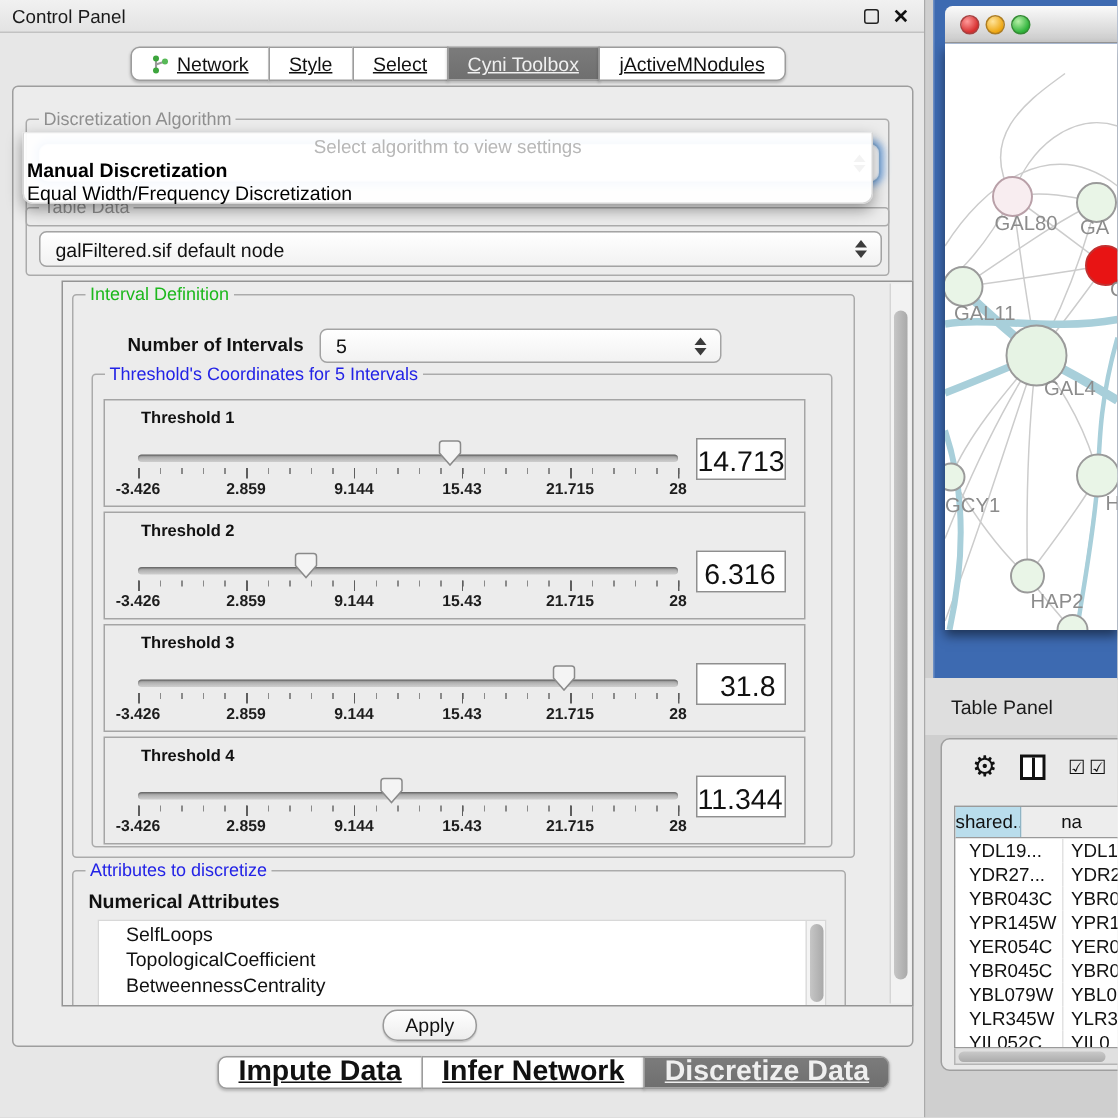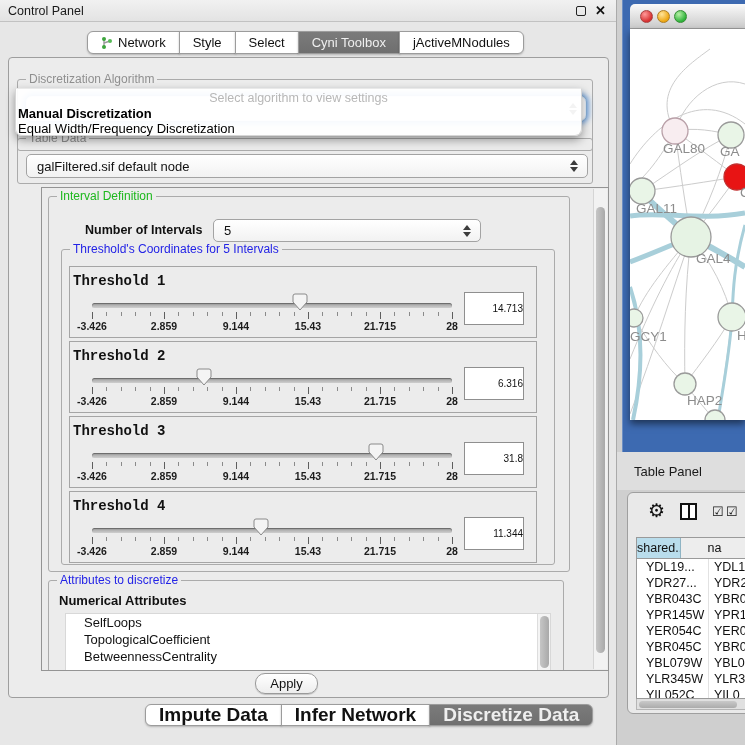--- a/index.html
+++ b/index.html
@@ -15,21 +15,21 @@
 
   
   #left-panel{position:absolute; left:0; top:0; width:617px; height:745px; background:#e7e7e7; border-right:1px solid #aaa;}
   .titlebar{position:absolute; left:0; top:0; width:100%; height:22px; background:linear-gradient(#f1f1f1,#e3e3e3); border-bottom:1px solid #c2c2c2; display:flex; align-items:center;}
   .titlebar .t-title{font-size:12.5px; color:#1a1a1a; margin-left:8px;}
   .win-icons{position:absolute; right:10px; top:0; height:22px; display:flex; align-items:center; gap:9px;}
   .float-ico{width:10px; height:10px; border:1.6px solid #222; border-radius:2px;}
   .close-ico{font-size:13px; font-weight:bold; color:#111; line-height:22px;}
 
   .tabs-row{position:absolute; top:31px; left:87px; display:flex; height:23px;}
-  .seg{display:flex; align-items:center; gap:5px; padding:2px 13px; background:#fff; border:1px solid #9c9c9c; margin-left:-1px; font-size:13px; color:#111; box-shadow:0 1px 2px rgba(0,0,0,.22); cursor:default;}
+  .seg{display:flex; align-items:center; gap:5px; padding:2px 13px; background:#fff; border:1px solid #9c9c9c; margin-left:-1px; font-size:13px; color:#111; box-shadow:0 1px 2px rgba(0,0,0,.22); cursor:default;text-decoration:underline;}
   .seg:first-child{border-radius:6px 0 0 6px; margin-left:0;}
   .seg:last-child{border-radius:0 6px 6px 0;}
   .seg.sel{background:linear-gradient(var(--selected-tab-bg),#6f6f6f); color:var(--selected-tab-text);}
   .net-ico{width:12px; height:14px; display:block;}
 
   .content{position:absolute; left:8px; top:57px; width:601px; height:641px; background:#ececec; border:1px solid #9e9e9e; border-radius:4px;}
 
   .groupbox{position:absolute; border:1px solid #ababab; border-radius:3px;}
   .legend{position:absolute; top:-8px; left:8px; background:#ececec; padding:0 3px; font-size:12px; white-space:nowrap;text-align:right;}
   .legend.gray{color:#8f8f8f;}
@@ -62,31 +62,31 @@
   .vscroll{position:absolute; top:1px; right:1px; width:14px; bottom:1px; background:#f2f2f2; border-left:1px solid #d5d5d5;}
   .vthumb{position:absolute; left:2px; width:9px; border-radius:5px; background:linear-gradient(to right,#c6c6c6,#a9a9a9); }
   #panel-vthumb{top:18px; height:446px;}
 
   #interval-group{left:6px; top:8px; width:522px; height:376px;}
   #num-label{position:absolute; left:36px; top:26px; font-size:12.5px; font-weight:bold; color:#111;}
   #num-combo{left:164px; top:22px; width:268px; height:23px;}
   #thresh-group{position:absolute; left:12px; top:52px; width:494px; height:316px; border:1px solid #ababab; border-radius:3px;}
 
   .tbox{position:absolute; left:7px; width:468px; height:72px; border:1px solid #a5a5a5; background:#ececec;}
-  .tbox .t-label{position:absolute; left:3px; top:6px; font-size:14px; font-weight:bold; color:#111;font-family:Liberation Mono, monospace;}
+  .tbox .t-label{position:absolute; left:24px; top:6px; font-size:11px; font-weight:bold; color:#111;}
   .slider-zone{position:absolute; left:22px; top:0; width:360px; height:72px;}
   .track{position:absolute; left:0; top:36px; width:100%; height:5px; border-radius:3px; background:linear-gradient(#9b9b9b,#cfcfcf); box-shadow:inset 0 1px 1px rgba(0,0,0,.35);}
   .thumb{position:absolute; top:26px; margin-left:-8px; z-index:2;}
   .ticks-minor{position:absolute; left:0; top:45px; width:361px; height:4px;
     background:repeating-linear-gradient(to right,#8a8a8a 0 1px,transparent 1px 14.4px);}
   .ticks-major{position:absolute; left:0; top:45px; width:361px; height:7px;
     background:repeating-linear-gradient(to right,#5e5e5e 0 1px,transparent 1px 72px);}
   .scale-row{position:absolute; left:0; top:53px; width:360px; height:14px;}
   .tick-label{position:absolute; transform:translateX(-50%); font-size:10.5px; font-weight:bold; color:#1c1c1c; white-space:nowrap;}
-  .value-box{position:absolute; right:12px; top:25px; width:60px; height:33px; background:#fff; border:1px solid #8f8f8f; font-size:10px; color:#111; text-align:right; line-height:31px; }
+  .value-box{position:absolute; right:12px; top:25px; width:60px; height:28px; background:#fff; border:1px solid #8f8f8f; font-size:19px; color:#111; text-align:right; line-height:31px; padding-right:6px;}
 
   #attr-group{left:6px; top:392px; width:516px; height:150px;}
   #attr-sub{position:absolute; left:10px; top:12px; font-size:13px; font-weight:bold; color:#111;}
   #attr-list{position:absolute; left:16px; top:32px; width:486px; height:60px; background:#fff; border:1px solid #d8d8d8; overflow:hidden;}
   .attr-item{font-size:13px; color:#111; padding-left:18px; height:17px; line-height:17px; white-space:nowrap;}
   #list-vscroll{position:absolute; top:0; right:0; width:13px; height:100%; background:#f4f4f4; border-left:1px solid #ddd;}
   #list-vthumb{top:2px; height:52px;}
 
   #apply-btn{position:absolute; left:246px; top:615px; width:63px; height:21px; background:linear-gradient(#ffffff,#ededed); border:1px solid #9a9a9a; border-radius:10px; font-size:13px; color:#111; text-align:center; line-height:19px; box-shadow:0 1px 1px rgba(0,0,0,.18);}
 

